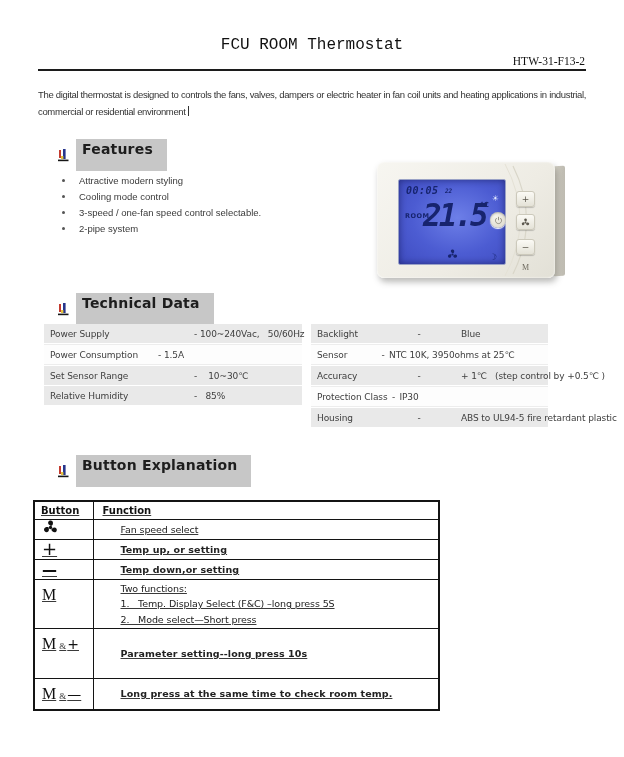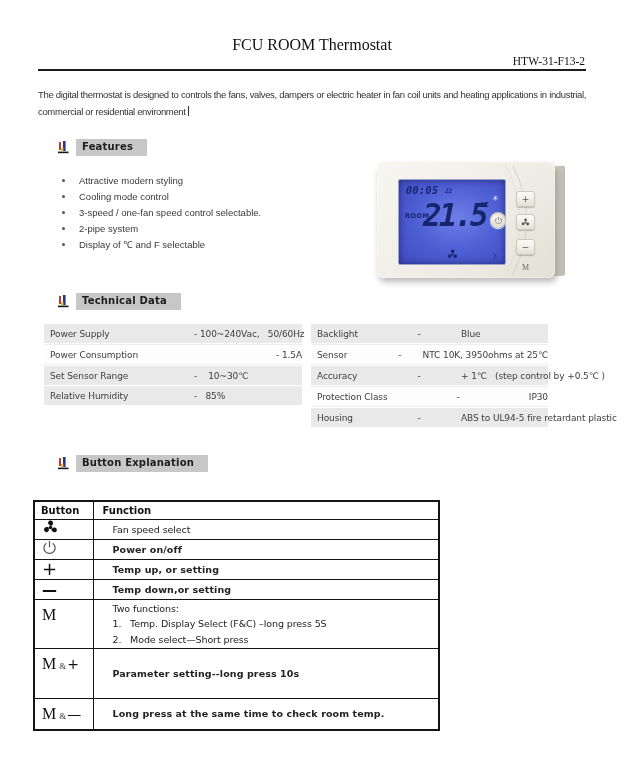--- a/index.html
+++ b/index.html
@@ -1,34 +1,34 @@
 <!DOCTYPE html>
 <html><head>
 <meta charset="utf-8">
 <style>
   html,body{margin:0;padding:0;background:#ffffff;}
   .page{position:relative;width:624px;height:757px;background:#ffffff;overflow:hidden;
         font-family:"Liberation Sans",sans-serif;color:#3a3a3a;}
 
   
   .title{position:absolute;top:36px;left:0;width:624px;text-align:center;
-         font-family:Liberation Serif, serif;font-size:16px;color:#111;}
+         font-family:Liberation Mono, monospace;font-size:16px;color:#111;}
   .model{position:absolute;top:55px;right:39px;
          font-family:"Liberation Serif",serif;font-size:11.5px;color:#111;}
   .rule{position:absolute;top:69px;left:38px;width:548px;height:2px;background:#1c1c1c;}
 
   .intro{position:absolute;top:86px;left:38px;width:548px;margin:0;
          font-size:9.5px;letter-spacing:-0.35px;line-height:17px;color:#333;text-align:justify;}
   .caret{display:inline-block;width:1px;height:10px;background:#333;margin-left:2px;vertical-align:-1px;}
 
   
   .sec-head{position:absolute;left:58px;display:flex;align-items:center;}
   .sec-ic{width:11px;height:13px;margin-right:7px;flex:0 0 auto;}
-  .sec-label{background:#c7c7c7;color:#1d1d1d;font-weight:bold;font-size:10px;
-             font-family:"DejaVu Sans",sans-serif;padding:2px 14px 4px 6px;letter-spacing:0.2px;}
+  .sec-label{background:#c7c7c7;color:#1d1d1d;font-weight:bold;font-size:14px;
+             font-family:"DejaVu Sans",sans-serif;padding:2px 14px 14px 6px;letter-spacing:0.2px;}
 
   
   .features{position:absolute;left:62px;top:173px;margin:0;padding:0;list-style:none;}
   .features li{display:flex;align-items:center;height:15.8px;font-size:9.5px;color:#3a3a3a;
                font-family:Liberation Sans, sans-serif;}
   .dot{width:3px;height:3px;background:#555;border-radius:50%;margin-right:14px;flex:0 0 auto;}
 
   
   .device{position:absolute;left:371px;top:156px;width:200px;height:130px;}
   .dev-side{position:absolute;left:182px;top:10px;width:12px;height:110px;
@@ -61,35 +61,35 @@
   .dev-m{position:absolute;left:145px;top:101px;font:8px "Liberation Serif",serif;color:#6e6a5e;}
 
   
   .tech-block{position:absolute;top:324px;}
   .tech-left{left:44px;width:258px;}
   .tech-right{left:311px;width:237px;}
   .tech-row{height:19px;margin-bottom:1px;display:flex;align-items:center;
             padding-left:6px;font-size:9px;letter-spacing:-0.1px;color:#404040;
             font-family:"DejaVu Sans",sans-serif;}
   .tech-row.shade{background:#e9e9e9;gap:36px;}
-  .tech-row.plain{background:#fdfdfd;border-top:1px solid #ededed;border-bottom:1px solid #ededed;justify-content:space-between;}
+  .tech-row.plain{background:#fdfdfd;border-top:1px solid #ededed;border-bottom:1px solid #ededed;}
   .t-label{min-width:108px;}
   .tech-right .t-label{min-width:60px;}
   .t-dash{min-width:12px;text-align:center;}
   .t-val{white-space:pre;}
 
   
   .btn-table{position:absolute;left:33px;top:500px;width:405px;border-collapse:collapse;
-             border:2px solid #141414;table-layout:fixed;}
+             border:2px solid #141414;table-layout:fixed;text-decoration:underline;}
   .btn-table td,.btn-table th{border:1px solid #141414;padding:0;vertical-align:middle;
              font-family:"DejaVu Sans",sans-serif;color:#222;}
   .col-btn{width:59px;} .col-fn{width:346px;}
   th.hdr{font-size:10px;font-weight:bold;text-align:left;padding-left:6px;height:17px;color:#111;}
   th.hdr2{padding-left:9px;}
-  td.fn{font-size:9.5px;padding-left:19px;letter-spacing:-0.1px;}
+  td.fn{font-size:9.5px;padding-left:27px;letter-spacing:-0.1px;}
   td.fn.b{font-weight:bold;letter-spacing:0.1px;}
   td.sym{padding-left:7px;}
   .r-fan{height:15px;} .r-power{height:16px;} .r-plus{height:16px;} .r-minus{height:15px;}
   .r-m{height:49px;} .r-mplus{height:50px;} .r-mminus{height:31px;}
   .fn-lines div{line-height:15.5px;white-space:pre;}
   .sym-plus{font-size:18px;font-weight:400;color:#111;line-height:10px;}
   .sym-minus{font-size:15px;font-weight:600;color:#111;line-height:10px;}
   .sym-M{font-family:"Liberation Serif",serif;font-size:16px;color:#111;}
   .sym-amp{font-family:"Liberation Serif",serif;font-size:9px;color:#333;margin:0 1px 0 3px;}
   .sym-op{font-size:14px;font-weight:500;color:#111;}
@@ -125,24 +125,20 @@
         <span class="dot"></span>
         <span>Cooling mode control</span>
       </li>
     <li>
         <span class="dot"></span>
         <span>3-speed / one-fan speed control selectable.</span>
       </li>
     <li>
         <span class="dot"></span>
         <span>2-pipe system</span>
-      </li>
-    <li>
-        <span class="dot"></span>
-        <span>Display of ℃ and F selectable</span>
       </li>
   </ul>
 
   <div class="device">
     <div class="dev-side"></div>
     <div class="dev-body">
       <svg class="dev-arcs" viewBox="0 0 178 116">
         <path d="M136 4 Q163 58 136 112" fill="none" stroke="#d9d6c9" stroke-width="1.2"></path>
         <path d="M128 2 Q158 58 128 114" fill="none" stroke="#e4e1d5" stroke-width="1"></path>
       </svg>
@@ -272,29 +268,20 @@
           <g fill="#111" transform="translate(8,8)">
             <circle r="1.8"></circle>
             <path d="M0 -2 C -3.2 -3 -3.4 -6.8 -0.4 -7.4 C 2.8 -8 3.6 -4 1.4 -1.8 Z"></path>
             <path d="M0 -2 C -3.2 -3 -3.4 -6.8 -0.4 -7.4 C 2.8 -8 3.6 -4 1.4 -1.8 Z" transform="rotate(120)"></path>
             <path d="M0 -2 C -3.2 -3 -3.4 -6.8 -0.4 -7.4 C 2.8 -8 3.6 -4 1.4 -1.8 Z" transform="rotate(240)"></path>
           </g>
         </svg>
       </td>
       <td class="fn">Fan speed select</td>
     </tr>
-    <tr class="r-power">
-      <td class="sym">
-        <svg width="15" height="15" viewBox="0 0 16 16">
-          <path d="M4.6 3.4 A6 6 0 1 0 11.4 3.4" fill="none" stroke="#555" stroke-width="1.3"></path>
-          <line x1="8" y1="1" x2="8" y2="7.8" stroke="#555" stroke-width="1.3"></line>
-        </svg>
-      </td>
-      <td class="fn b">Power on/off</td>
-    </tr>
     <tr class="r-plus">
       <td class="sym"><span class="sym-plus">+</span></td>
       <td class="fn b">Temp up, or setting</td>
     </tr>
     <tr class="r-minus">
       <td class="sym"><span class="sym-minus">—</span></td>
       <td class="fn b">Temp down,or setting</td>
     </tr>
     <tr class="r-m">
       <td class="sym top"><span class="sym-M">M</span></td>

